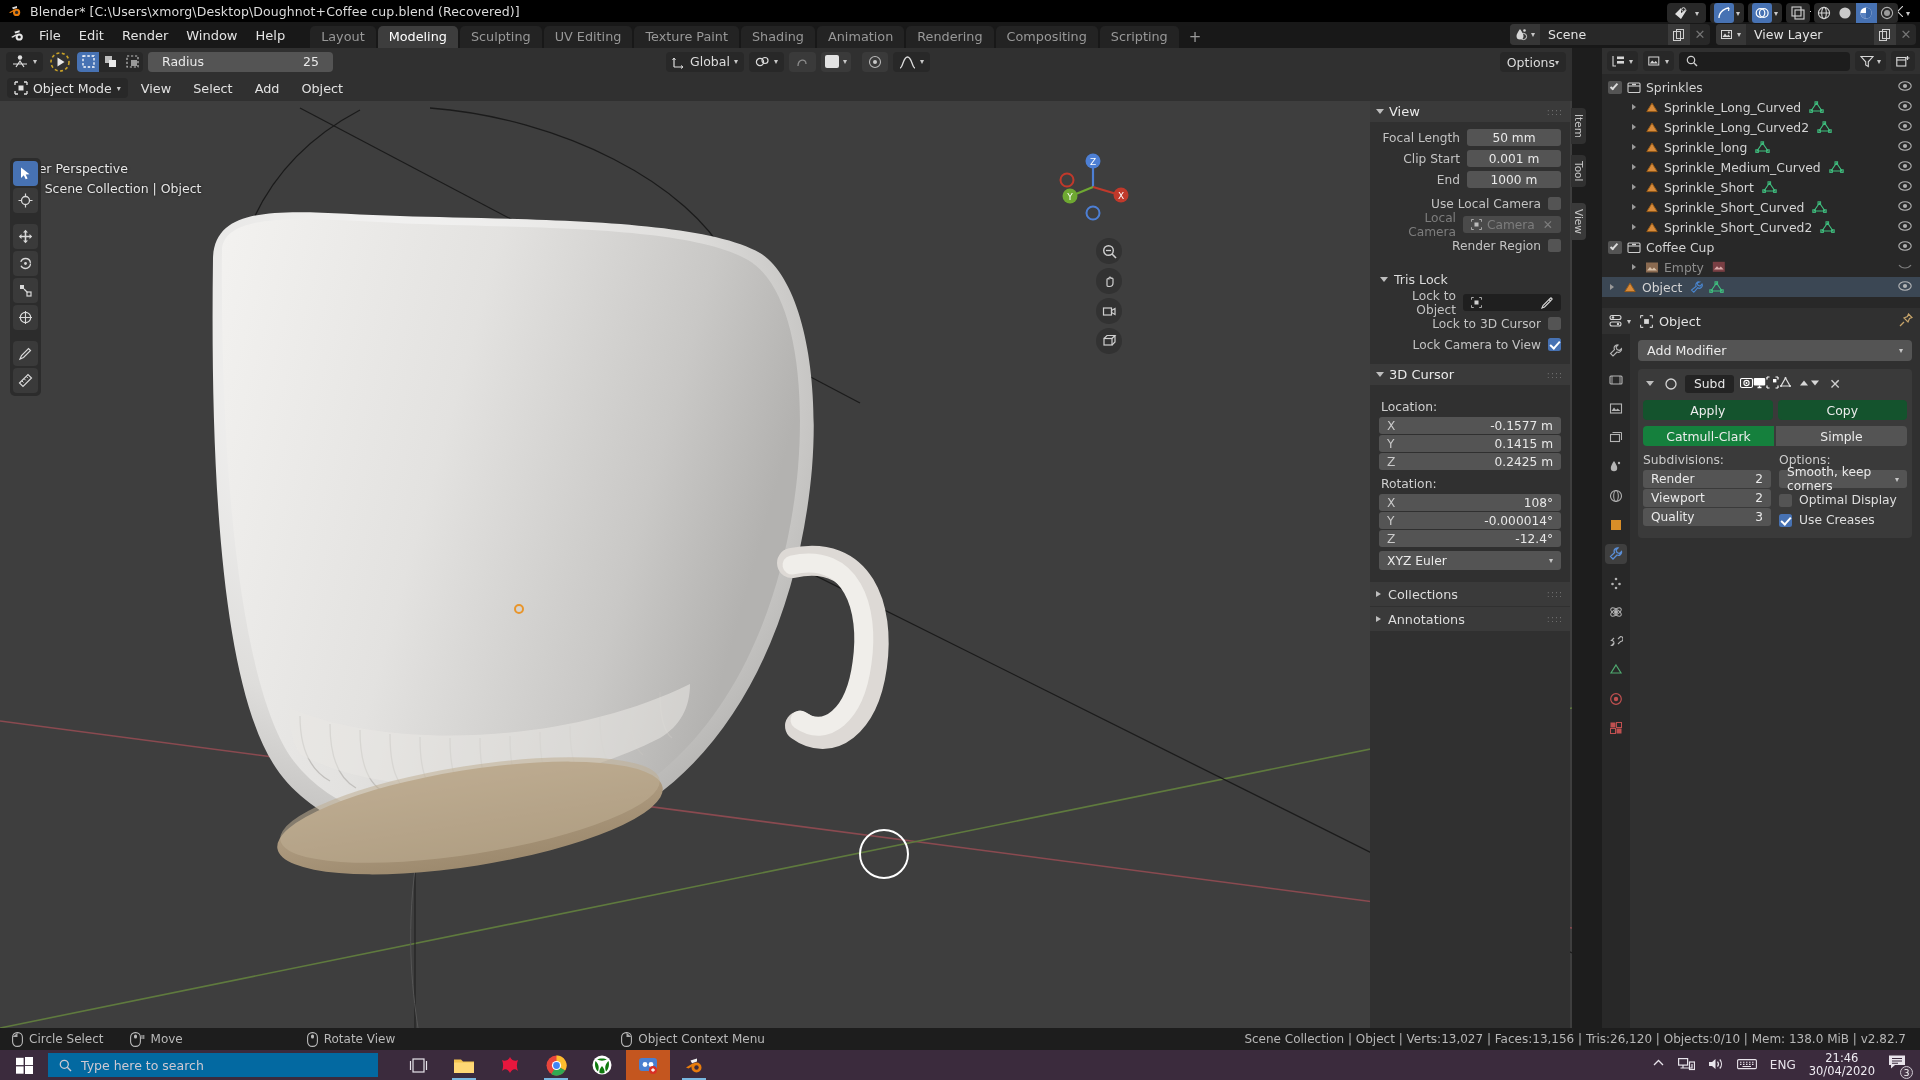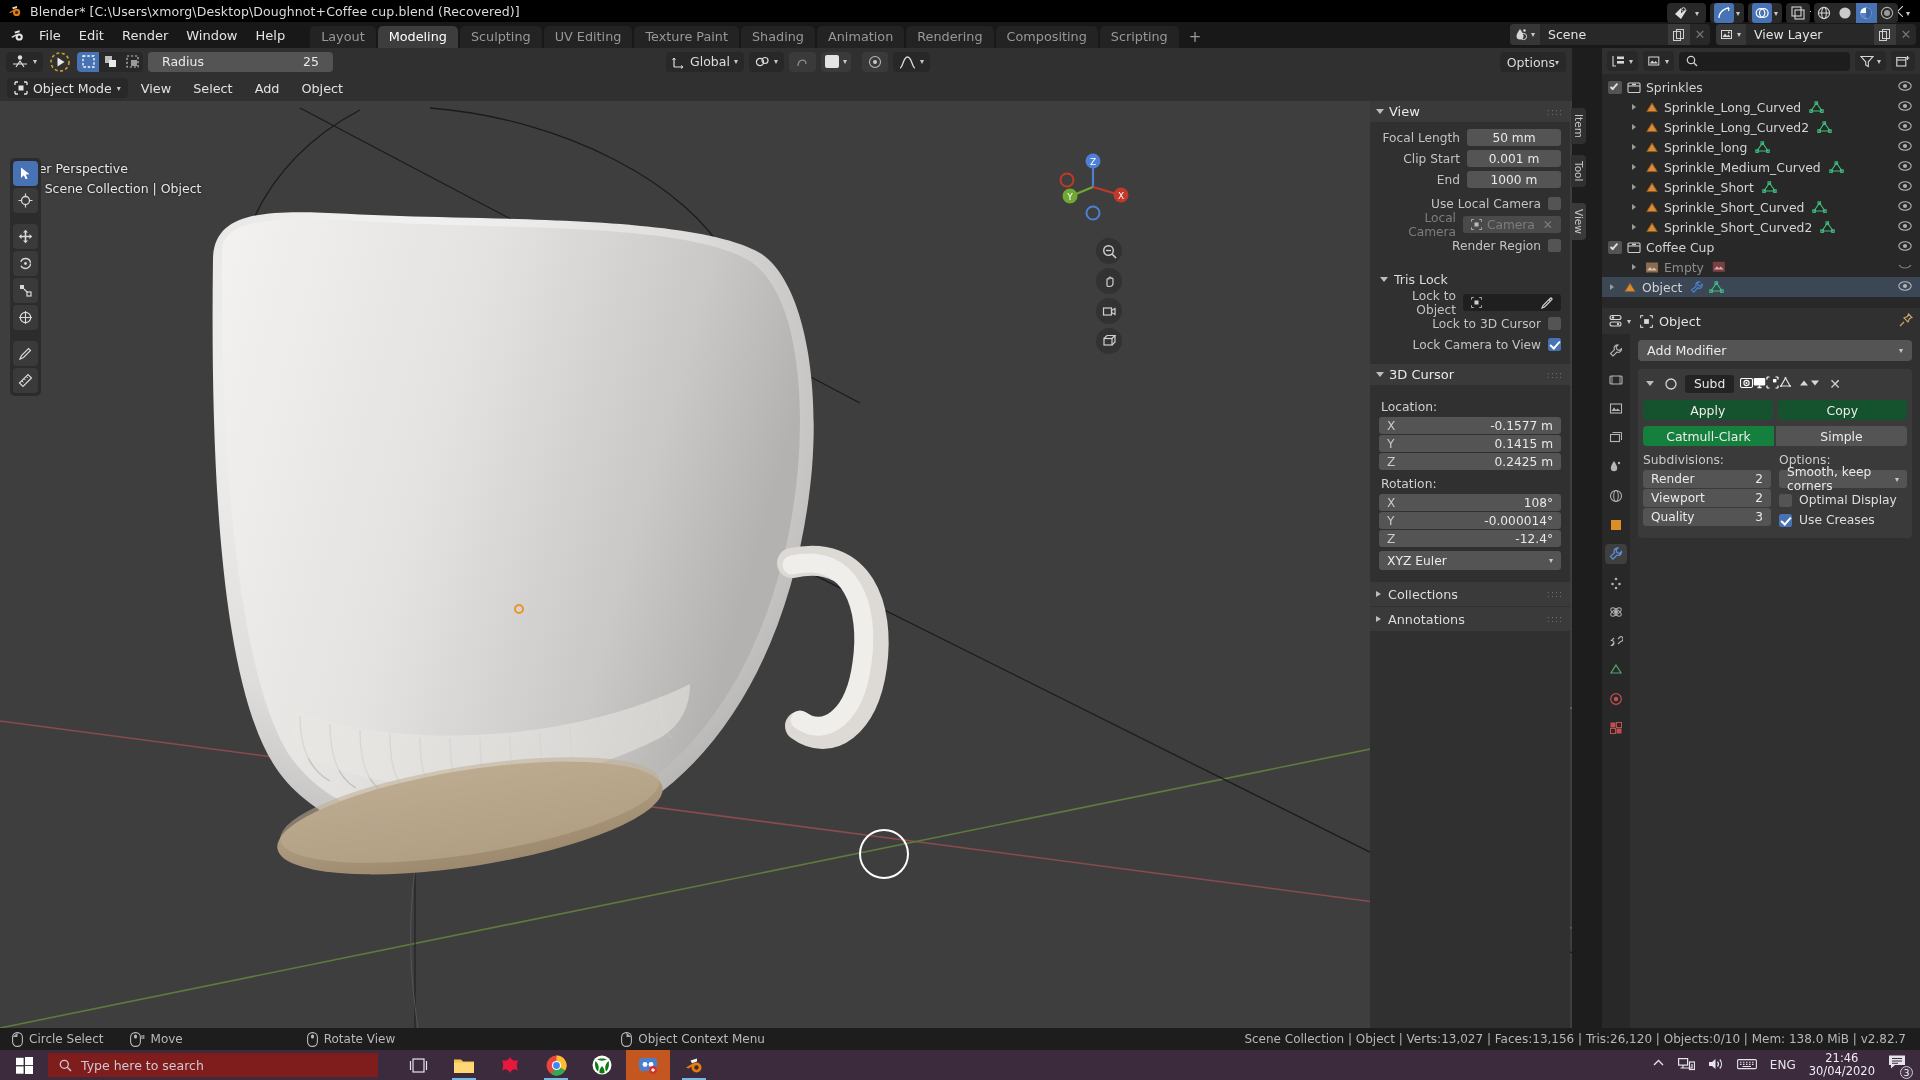--- a/index.html
+++ b/index.html
@@ -179,21 +179,21 @@
      display:flex; align-items:center; font-size:12px; color:#b9b9b9; z-index:40;}
   .sb-item { display:flex; align-items:center; gap:6px; margin-right:26px; }
   .sb-right { position:absolute; right:14px; top:0; height:22px; display:flex; align-items:center;
      color:#b7b7b7; font-size:12px;}
   .sb-pad { margin-left:12px; }
 
   
   .taskbar { position:absolute; left:0; top:1050px; width:1920px; height:30px; background:#3b2b3d; z-index:50;
      display:flex; align-items:center;}
   .tb-start { width:48px; height:30px; display:flex; align-items:center; justify-content:center;}
-  .tb-search { width:330px; height:24px; background:#7f1d1d; display:flex; align-items:center; gap:9px;
+  .tb-search { width:330px; height:24px; background:#0369a1; display:flex; align-items:center; gap:9px;
      padding:0 11px; color:#cfc9d2; font-size:12.5px;}
   .tb-apps { display:flex; align-items:center; height:30px; margin-left:18px; gap:2px;}
   .tb-app { width:44px; height:30px; display:flex; align-items:center; justify-content:center; position:relative;}
   .tb-app.active { background:#c4561f; }
   .tb-app.running:after { content:""; position:absolute; bottom:0; left:10px; width:24px; height:2.5px; background:#79b8e0;}
   .tray { position:absolute; right:0; top:0; height:30px; display:flex; align-items:center; gap:13px; padding-right:10px;
      color:#e7e3ea; font-size:12px;}
   .clock { text-align:center; line-height:13px; font-size:11.5px; color:#efecf2; }
   .notif { position:relative; width:22px; height:22px; }
   .notif .badge { position:absolute; right:-3px; bottom:-3px; width:13px; height:13px; border-radius:50%;

